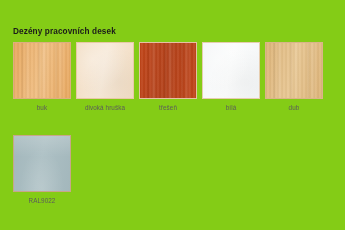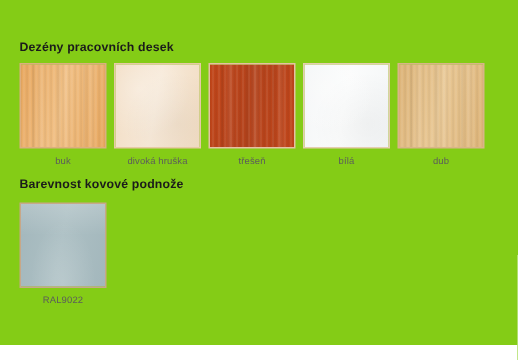--- a/index.html
+++ b/index.html
@@ -145,21 +145,20 @@
       <span class="swatch-label">bílá</span>
     </div>
 
     <div class="swatch-cell">
       <div class="swatch-chip wood" id="chip-0-4" style="background: linear-gradient(100deg, rgb(221, 180, 121) 0%, rgb(232, 199, 148) 48%, rgb(221, 180, 121) 100%); border-color: rgb(217, 180, 137);"></div>
       <span class="swatch-label">dub</span>
     </div>
 
   </div>
 
-  <div class="section-title" id="title-base">Barevnost kovové podnože</div>
 
   <div class="swatch-row" id="row-base">
 
     <div class="swatch-cell">
       <div class="swatch-chip metal" id="chip-1-0" style="background: linear-gradient(100deg, rgb(163, 183, 188) 0%, rgb(173, 192, 196) 48%, rgb(163, 183, 188) 100%); border-color: rgb(200, 167, 136);"></div>
       <span class="swatch-label">RAL9022</span>
     </div>
 
   </div>
 

